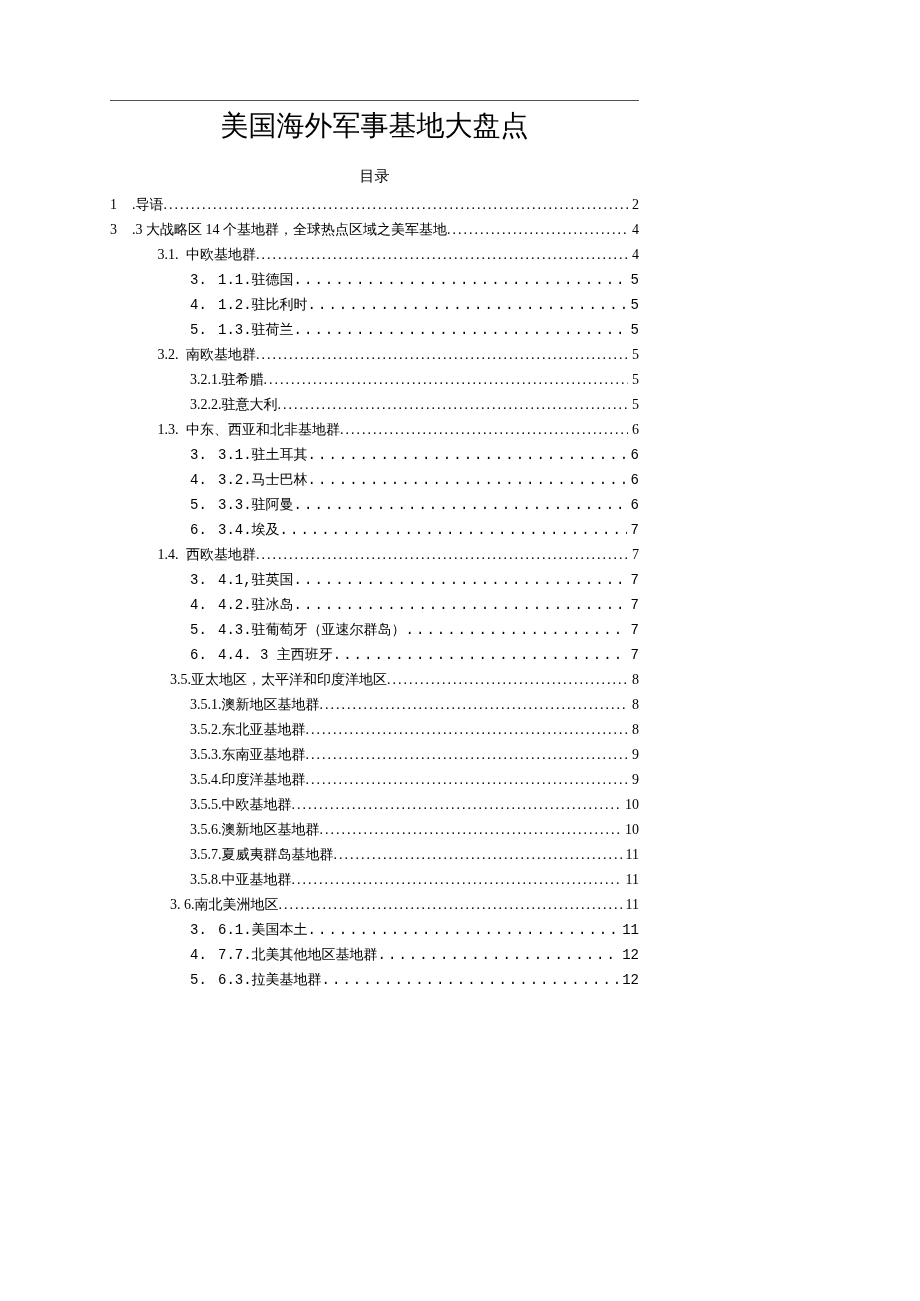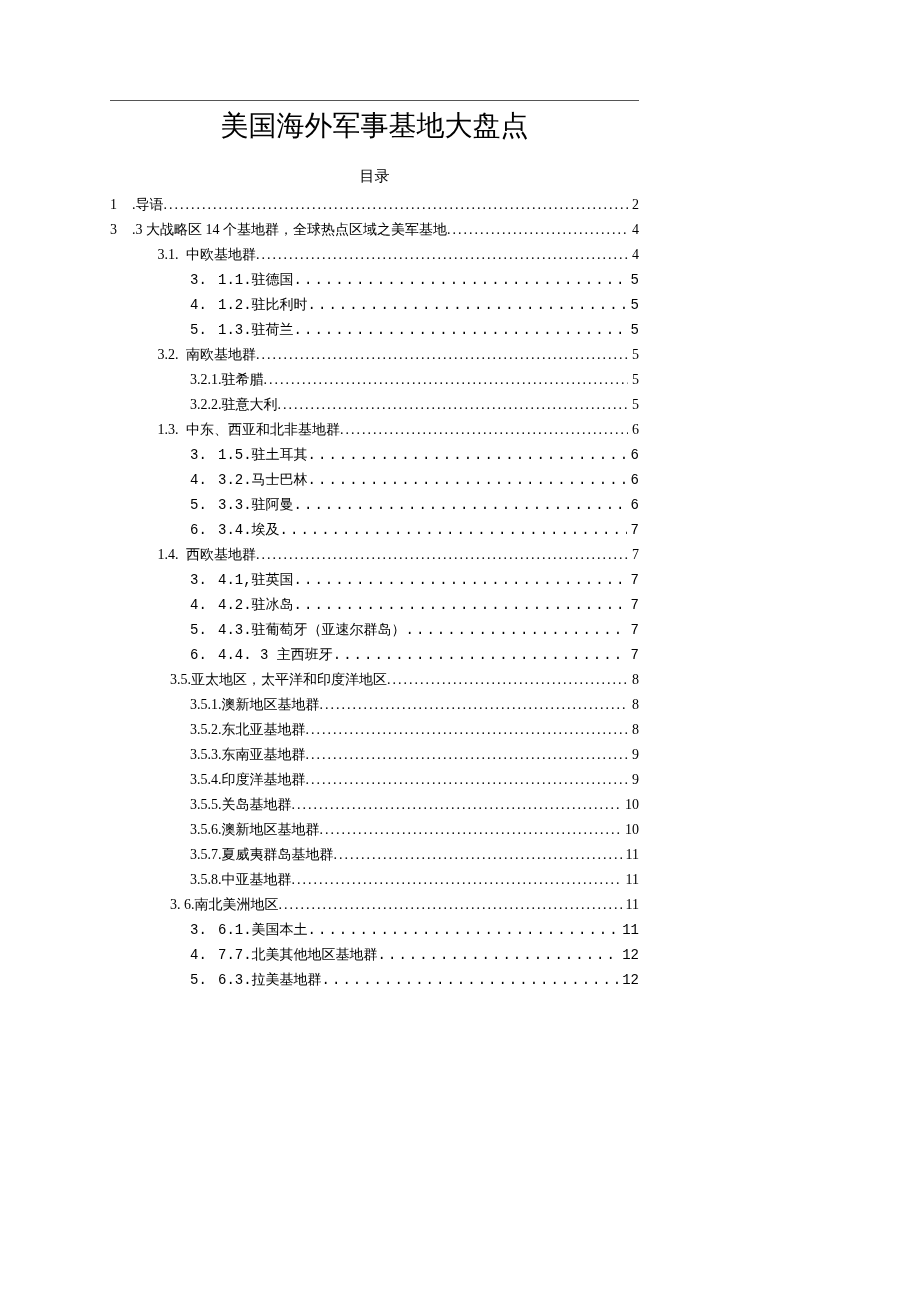--- a/index.html
+++ b/index.html
@@ -118,21 +118,21 @@
         <span class="toc-label"><span>3.2.2.驻意大利</span></span>
         <span class="toc-leader"></span>
         <span class="toc-page">5</span>
       </div>
       <div class="toc-row lvl2">
         <span class="toc-label"><span class="toc-num">1.3.</span><span>中东、西亚和北非基地群 </span></span>
         <span class="toc-leader"></span>
         <span class="toc-page">6</span>
       </div>
       <div class="toc-row lvl3">
-        <span class="toc-label"><span class="toc-num">3.</span><span>1.5.驻土耳其</span></span>
+        <span class="toc-label"><span class="toc-num">3.</span><span>3.1.驻土耳其</span></span>
         <span class="toc-leader"></span>
         <span class="toc-page">6</span>
       </div>
       <div class="toc-row lvl3">
         <span class="toc-label"><span class="toc-num">4.</span><span>3.2.马士巴林</span></span>
         <span class="toc-leader"></span>
         <span class="toc-page">6</span>
       </div>
       <div class="toc-row lvl3">
         <span class="toc-label"><span class="toc-num">5.</span><span>3.3.驻阿曼</span></span>
@@ -188,21 +188,21 @@
         <span class="toc-label"><span>3.5.3.东南亚基地群</span></span>
         <span class="toc-leader"></span>
         <span class="toc-page">9</span>
       </div>
       <div class="toc-row lvl3b">
         <span class="toc-label"><span>3.5.4.印度洋基地群</span></span>
         <span class="toc-leader"></span>
         <span class="toc-page">9</span>
       </div>
       <div class="toc-row lvl3b">
-        <span class="toc-label"><span>3.5.5.关岛基地群</span></span>
+        <span class="toc-label"><span>3.5.5.中欧基地群</span></span>
         <span class="toc-leader"></span>
         <span class="toc-page">10</span>
       </div>
       <div class="toc-row lvl3b">
         <span class="toc-label"><span>3.5.6.澳新地区基地群</span></span>
         <span class="toc-leader"></span>
         <span class="toc-page">10</span>
       </div>
       <div class="toc-row lvl3b">
         <span class="toc-label"><span>3.5.7.夏威夷群岛基地群</span></span>

